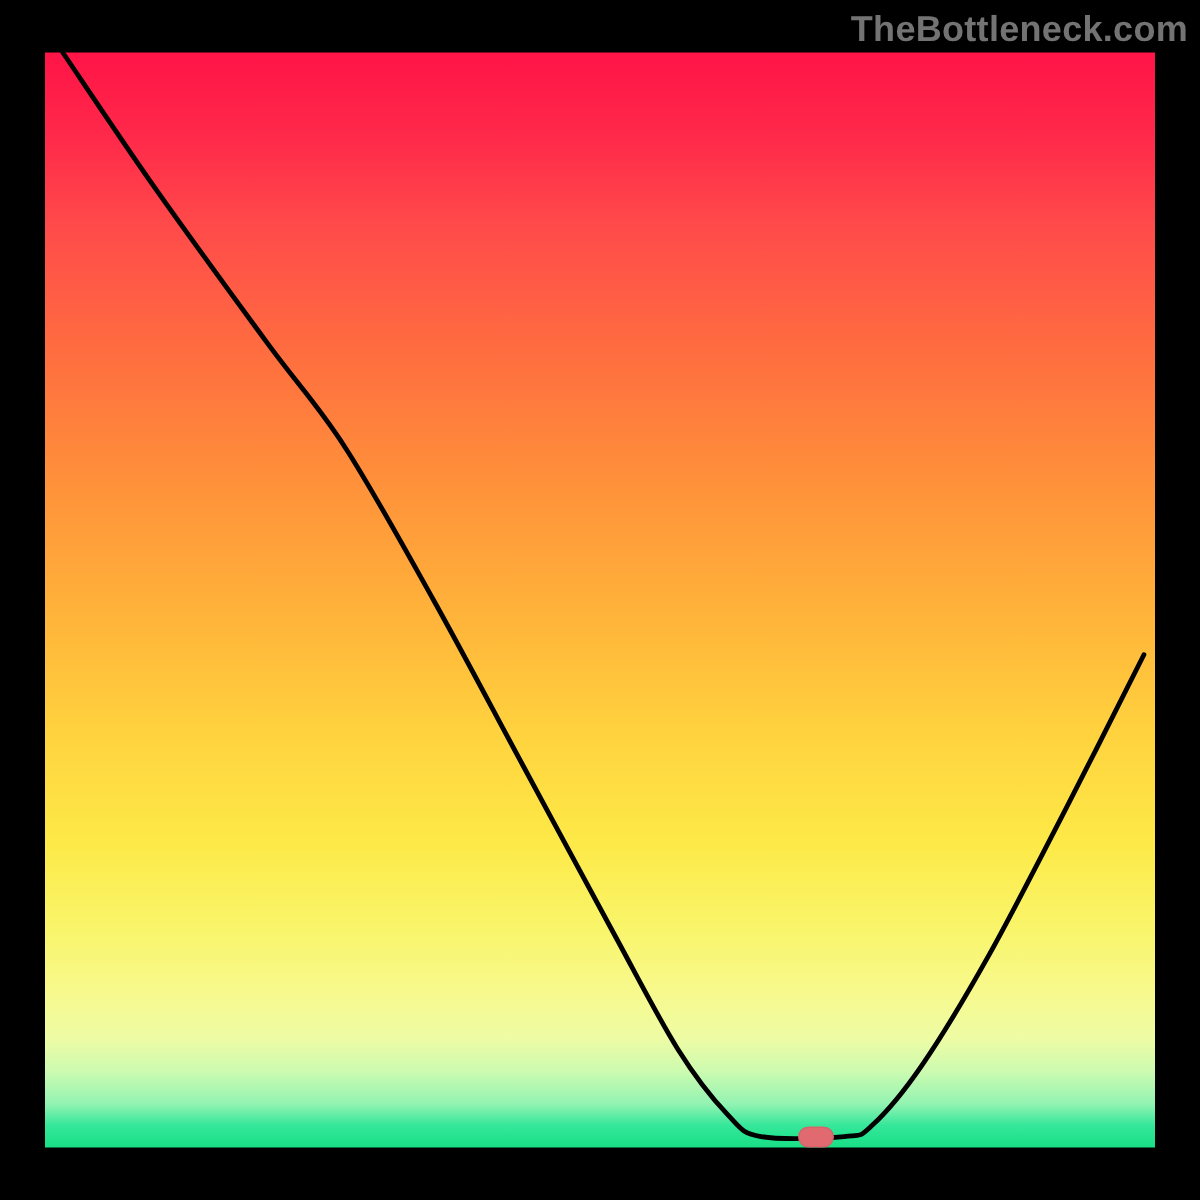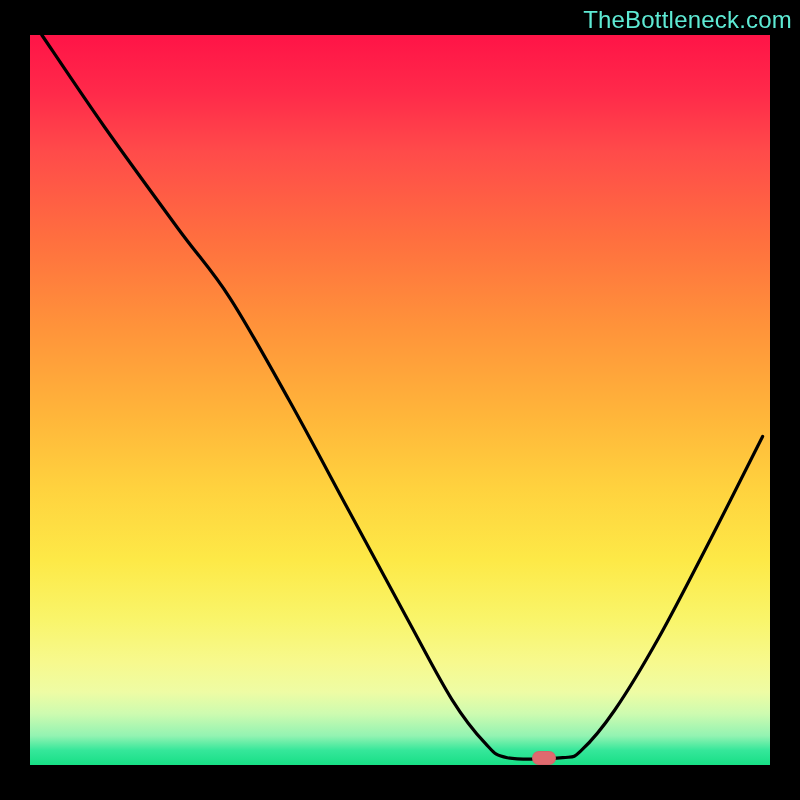--- a/index.html
+++ b/index.html
@@ -5,22 +5,22 @@
   * { margin: 0; padding: 0; box-sizing: border-box; }
   html, body { width: 800px; height: 800px; overflow: hidden; background: #000; }
   .stage { position: relative; width: 800px; height: 800px; background: #000; }
 
   .watermark {
     position: absolute;
     top: 6px;
     right: 8px;
     font-family: Arial, Helvetica, sans-serif;
     font-size: 24px;
-    font-weight: 400;
-    color: #5eead4;
+    font-weight: 700;
+    color: #737373;
     letter-spacing: 0.2px;
     user-select: none;
   }
 
   .plot-wrap {
     position: absolute;
     left: 30px;
     top: 35px;
     width: 740px;
     height: 730px;

